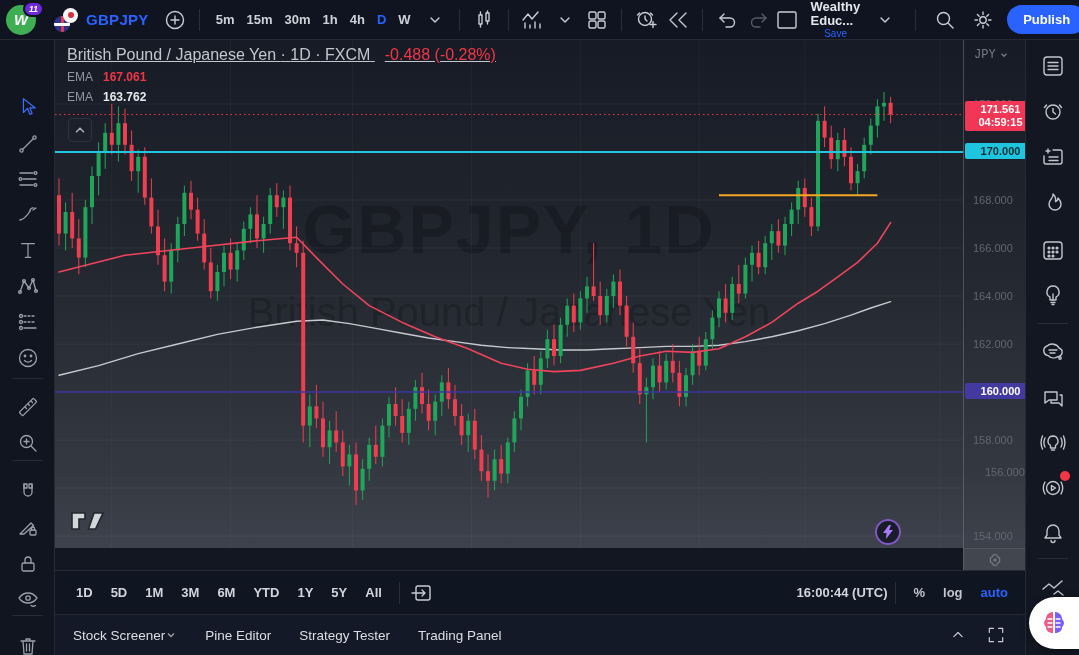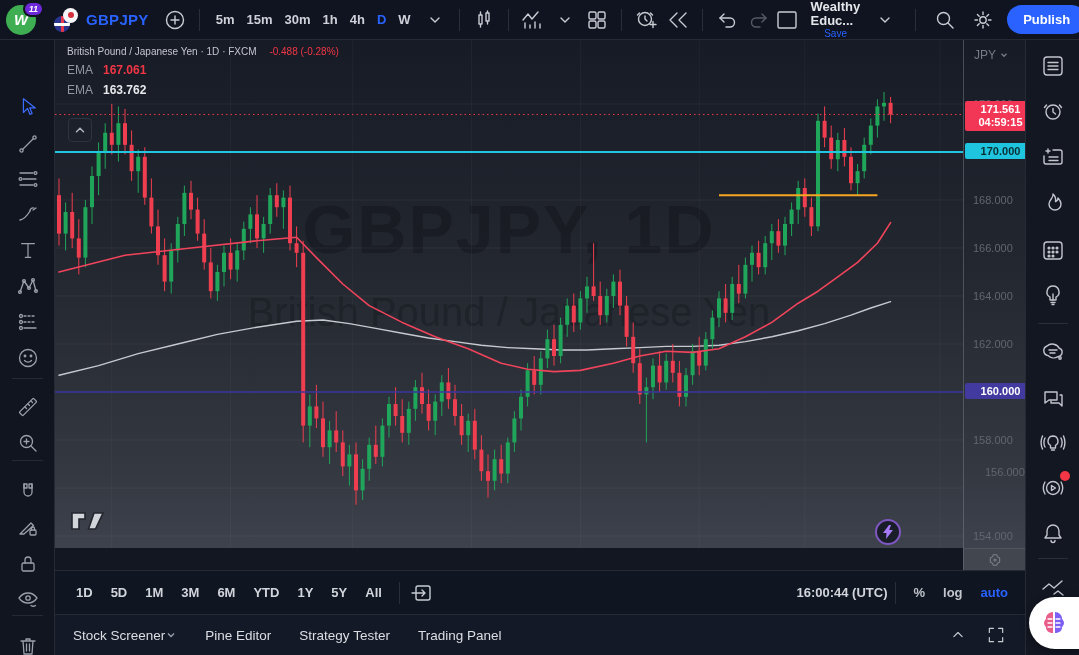--- a/index.html
+++ b/index.html
@@ -37,31 +37,31 @@
   .lt-icon svg { stroke:currentColor; fill:none; stroke-width:1.3; stroke-linecap:round; stroke-linejoin:round; }
   .lt-icon.selected { color:#3d6dff; }
   .lt-div { position:absolute; left:12px; width:31px; height:1px; background:#252a35; }
 
   
   #chart-pane { position:absolute; left:55px; top:40px; width:908px; height:508px; background:linear-gradient(180deg,#171b26 0%,#23272f 45%,#343841 85%,#3e424c 100%); overflow:hidden; }
   #watermark { position:absolute; left:0; top:150px; width:100%; text-align:center; pointer-events:none; }
   #watermark .wm1 { font-size:68px; font-weight:bold; color:rgba(9,11,17,.30); letter-spacing:2px; }
   #watermark .wm2 { font-size:40px; color:rgba(9,11,17,.26); margin-top:22px; }
   #legend { position:absolute; left:12px; top:6px; z-index:5; }
-  #legend .row1 { font-size:10px; color:#c3c6cd; }
+  #legend .row1 { font-size:16px; color:#c3c6cd;text-decoration:underline; }
   #legend .chg { color:#f23645; margin-left:10px; }
   .ind-row { margin-top:6px; font-size:12px; color:#9196a1; }
   .ind-row .val { margin-left:10px; font-weight:bold; }
   #collapse-btn { position:absolute; left:13px; top:78px; width:24px; height:24px; background:#1c202b; border:1px solid #2e3340; border-radius:4px; display:flex; align-items:center; justify-content:center; color:#aeb2bb; cursor:pointer; z-index:5; }
   #tv-logo { position:absolute; left:15px; top:470px; z-index:4; cursor:pointer; }
   #flash-btn { position:absolute; left:820px; top:479px; width:26px; height:26px; border-radius:50%; border:2px solid #7e57c2; background:#191d28; display:flex; align-items:center; justify-content:center; cursor:pointer; z-index:5; }
 
   
   #price-axis { position:absolute; left:963px; top:40px; width:62px; height:508px; background:linear-gradient(180deg,#171b26 0%,#23272f 45%,#343841 85%,#3e424c 100%); border-left:1px solid rgba(130,135,145,.45); font-size:11px; z-index:10; cursor:ns-resize; }
-  #axis-currency { position:absolute; left:10px; top:8px; color:#767b85; font-size:12px; display:flex; align-items:center; gap:3px; cursor:pointer; }
+  #axis-currency { position:absolute; left:10px; top:8px; color:#767b85; font-size:12px; display:flex; align-items:center; gap:3px; cursor:pointer;font-family:Liberation Mono, monospace; }
   .axis-lbl { position:absolute; left:9px; color:#61666f; }
   .axis-tag { position:absolute; left:1px; width:71px; text-align:center; font-weight:bold; border-radius:2px; }
   #tag-current { background:#f23655; color:#fff; padding:2px 0; line-height:1.2; font-size:11px; }
   #tag-cyan { background:#1fc4de; color:#0b2e33; padding:2px 0; font-size:11px; }
   #tag-indigo { background:#423a9e; color:#fff; padding:2px 0; font-size:11px; }
 
   
   #time-axis { position:absolute; left:55px; top:548px; width:908px; height:22px; background:#42464f; border-top:1px solid #50545d; font-size:11px; z-index:10; cursor:ew-resize; }
   .month-lbl { position:absolute; top:4px; transform:translateX(-50%); color:#5a5f69; }
   .month-lbl.year { color:#6b707a; }

